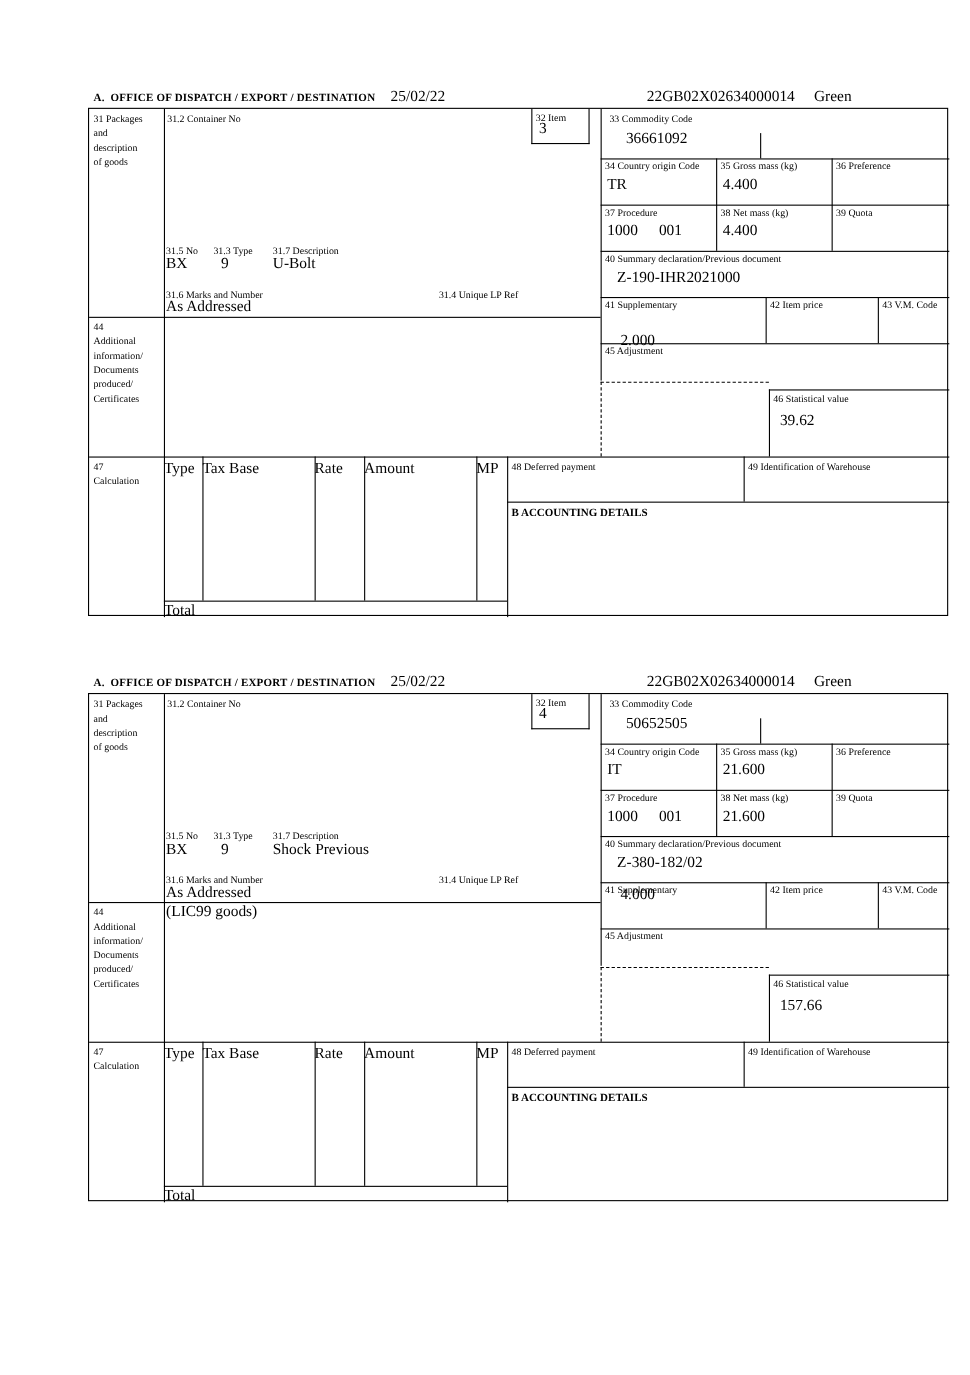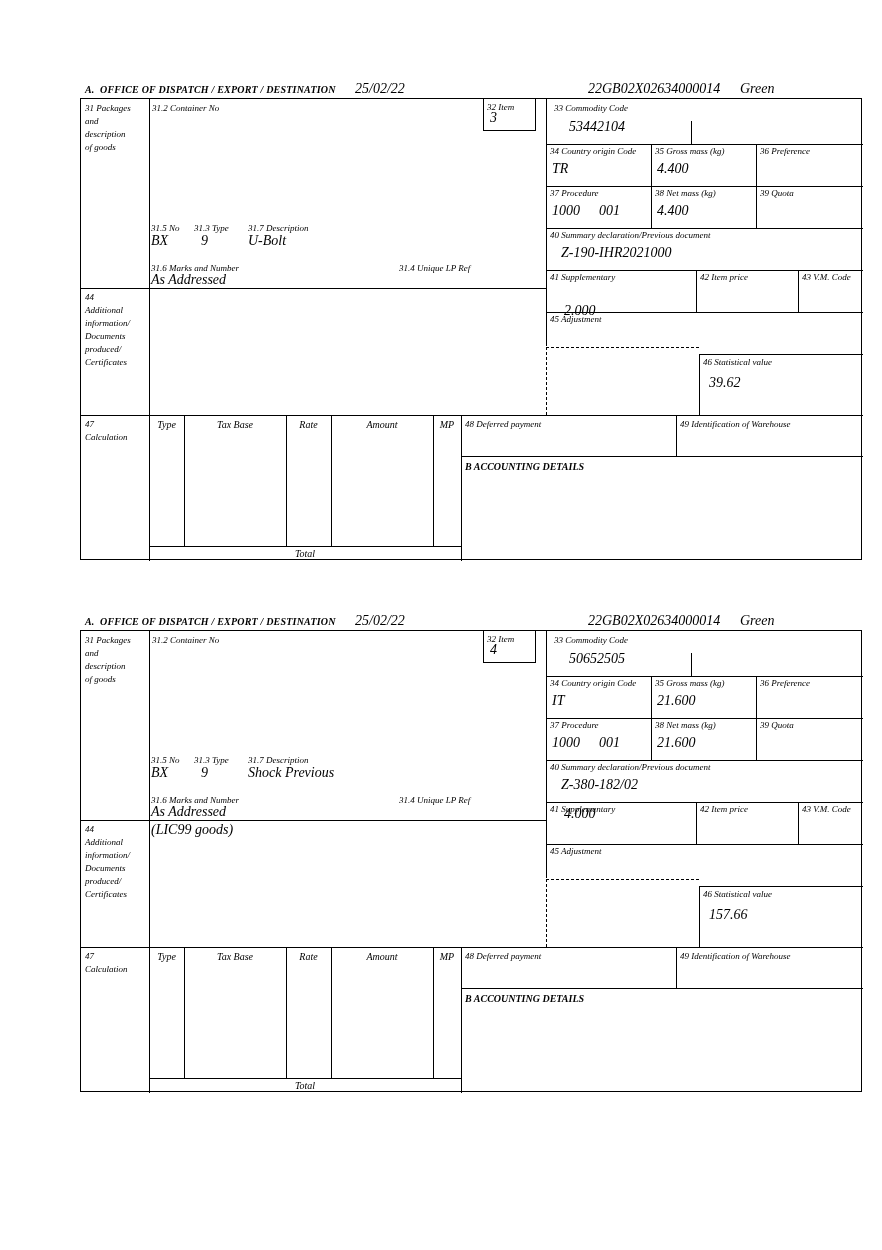--- a/index.html
+++ b/index.html
@@ -2,33 +2,33 @@
 <html><head>
 <meta charset="utf-8">
 <style>
   * { margin:0; padding:0; box-sizing:border-box; }
   html,body { background:#ffffff; }
   body {
     position:relative; width:882px; height:1250px;
     font-family:"Liberation Serif", serif; color:#000;
     overflow:hidden;
   }
-  .block { position:absolute; left:80px; width:783px; height:481px;font-style:italic; }
+  .block { position:absolute; left:80px; width:783px; height:481px; }
   #block1 { top:80px; }
   #block2 { top:612px; }
   .bh { position:absolute; font-size:14px; white-space:pre; }
   .office { font-weight:bold; font-size:10px; letter-spacing:0.2px; white-space:pre; }
   .form { position:absolute; top:18px; left:0; width:782px; height:462px; border:1px solid #000; }
   .lbl { position:absolute; font-size:9px; line-height:13px; white-space:pre-line; }
   .val { position:absolute; font-size:14px; white-space:pre; }
   .hl { position:absolute; border-top:1px solid #000; height:0; }
   .vl { position:absolute; border-left:1px solid #000; width:0; }
   .hl.dash { border-top-style:dashed; }
   .vl.dash { border-left-style:dashed; }
-  .cell-hd { position:absolute; font-size:10px; text-align:center; }
+  .cell-hd { position:absolute; font-size:14px; }
   .b32 { position:absolute; border-left:1px solid #000; border-right:1px solid #000; border-bottom:1px solid #000; }
   .bold10 { font-weight:bold; font-size:10px; }
 </style>
 </head>
 <body>
 
 <section class="block" id="block1">
   <div class="bh office" style="left:5px;top:4px">A.  OFFICE OF DISPATCH / EXPORT / DESTINATION</div>
   <div class="bh" style="left:275px;top:1px">25/02/22</div>
   <div class="bh" style="left:508px;top:1px">22GB02X02634000014</div>
@@ -65,21 +65,21 @@
     <div class="hl" style="top:357px;left:380px;width:402px"></div>
 
     <div class="lbl" style="left:4px;top:3px">31 Packages
 and
 description
 of goods</div>
     <div class="lbl" style="left:71px;top:3px">31.2 Container No</div>
     <div class="lbl" style="left:406px;top:2px">32 Item</div>
     <div class="val" style="left:409px;top:11px">3</div>
     <div class="lbl" style="left:473px;top:3px">33 Commodity Code</div>
-    <div class="val" style="left:488px;top:20px">53442104</div>
+    <div class="val" style="left:488px;top:20px">36661092</div>
     <div class="lbl" style="left:469px;top:46px">34 Country origin Code</div>
     <div class="val" style="left:471px;top:62px">TR</div>
     <div class="lbl" style="left:574px;top:46px">35 Gross mass (kg)</div>
     <div class="val" style="left:576px;top:62px">4.400</div>
     <div class="lbl" style="left:679px;top:46px">36 Preference</div>
     <div class="lbl" style="left:469px;top:88px">37 Procedure</div>
     <div class="val" style="left:471px;top:104px">1000</div>
     <div class="val" style="left:518px;top:104px">001</div>
     <div class="lbl" style="left:574px;top:88px">38 Net mass (kg)</div>
     <div class="val" style="left:576px;top:104px">4.400</div>

